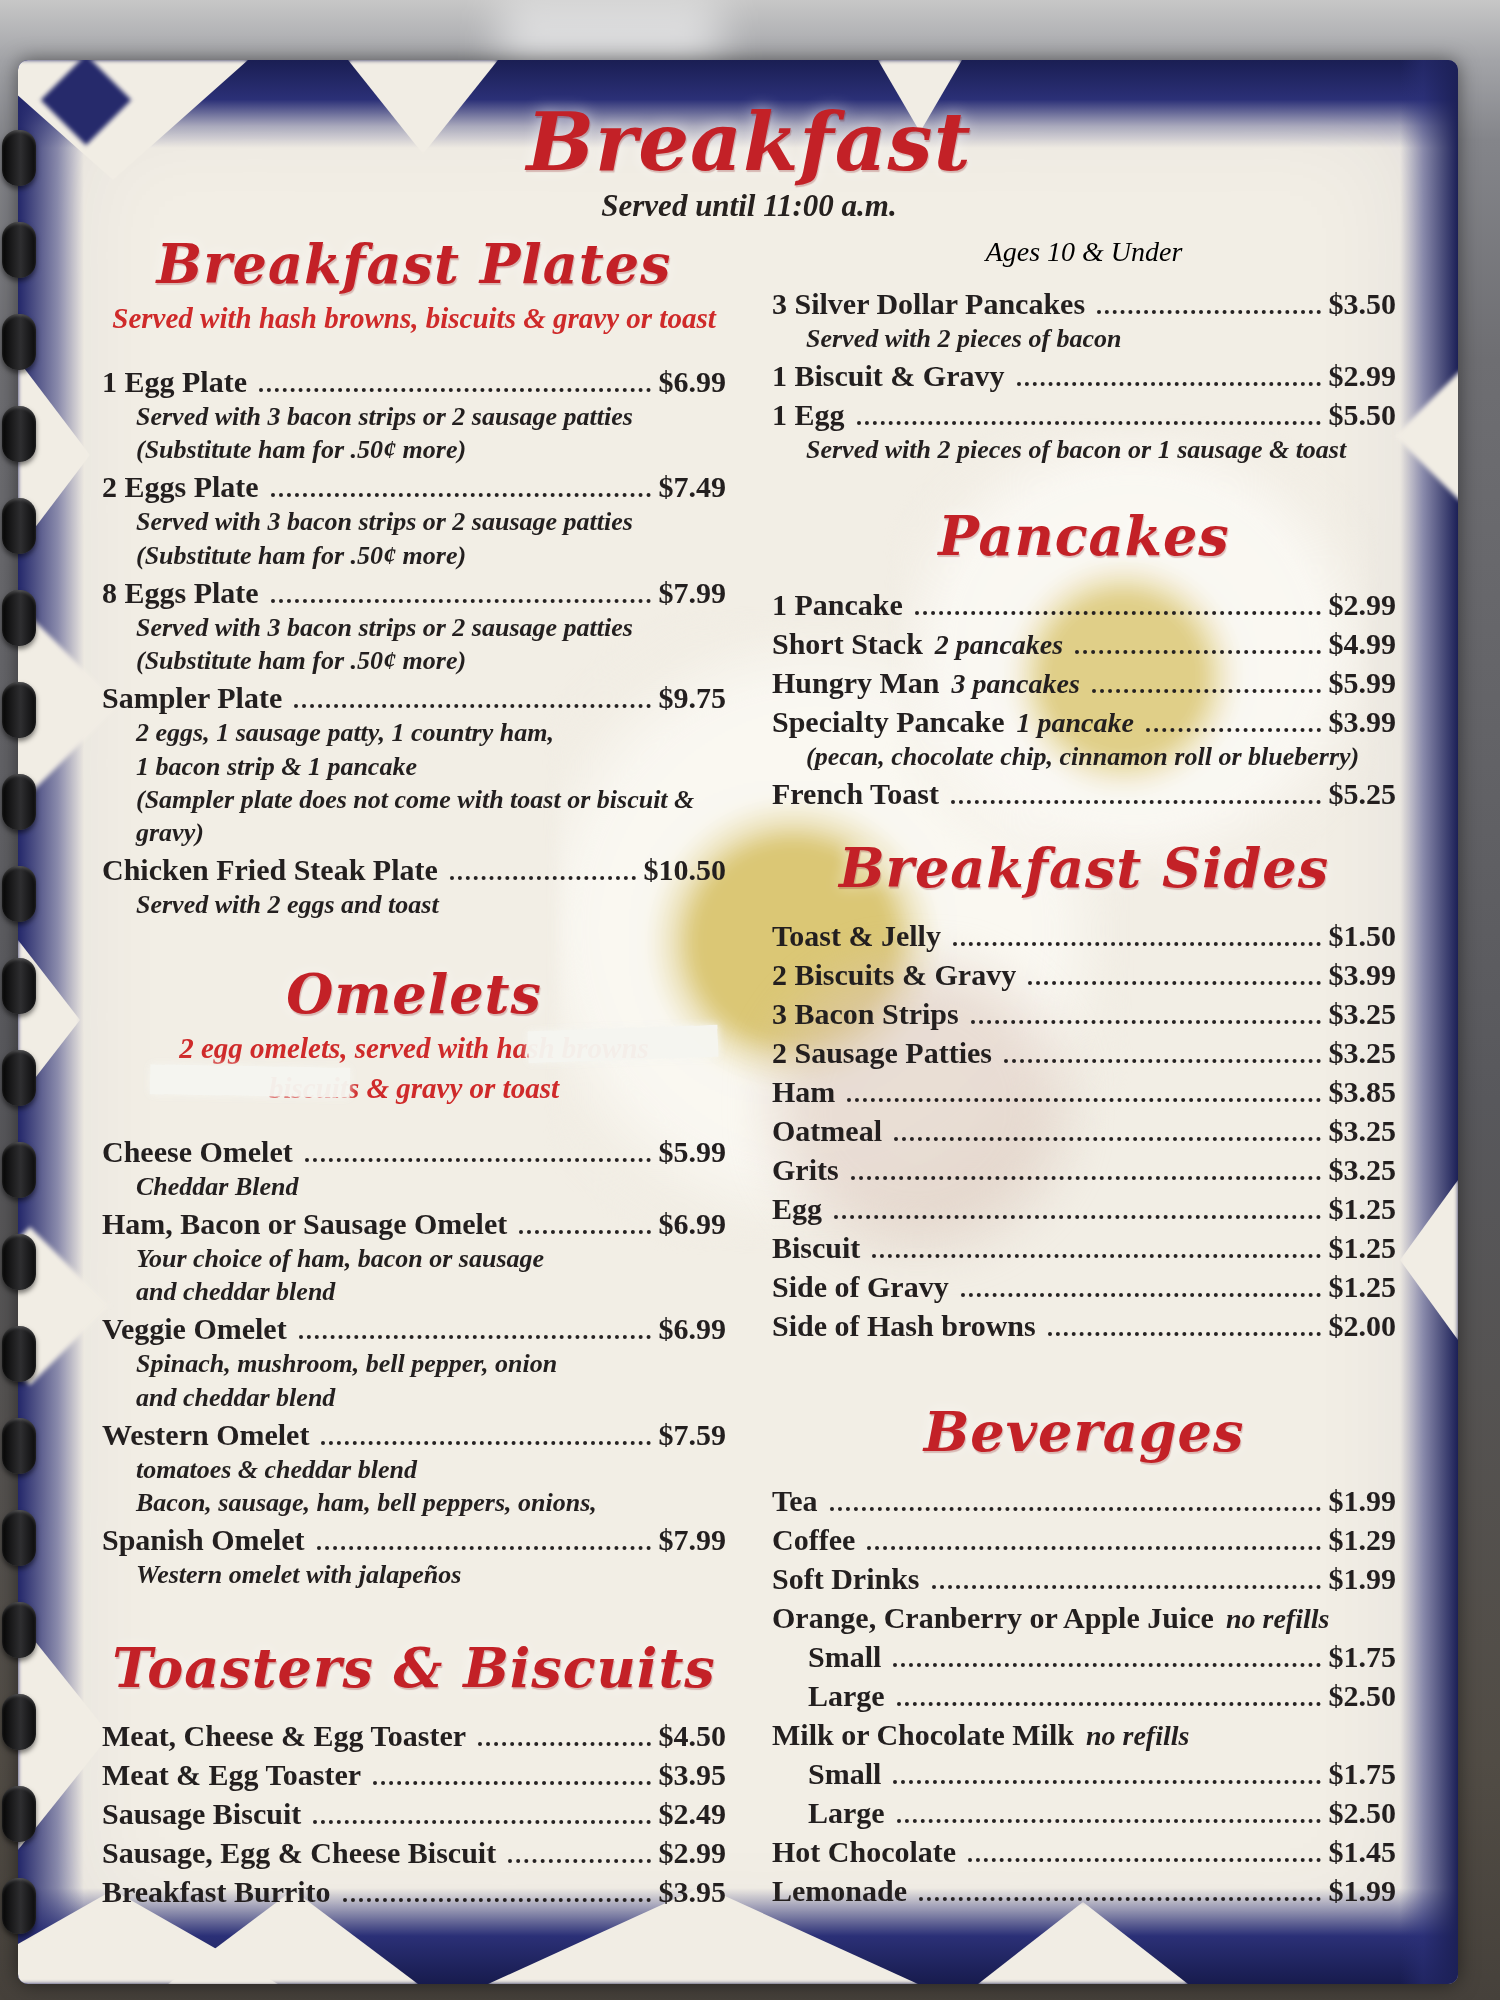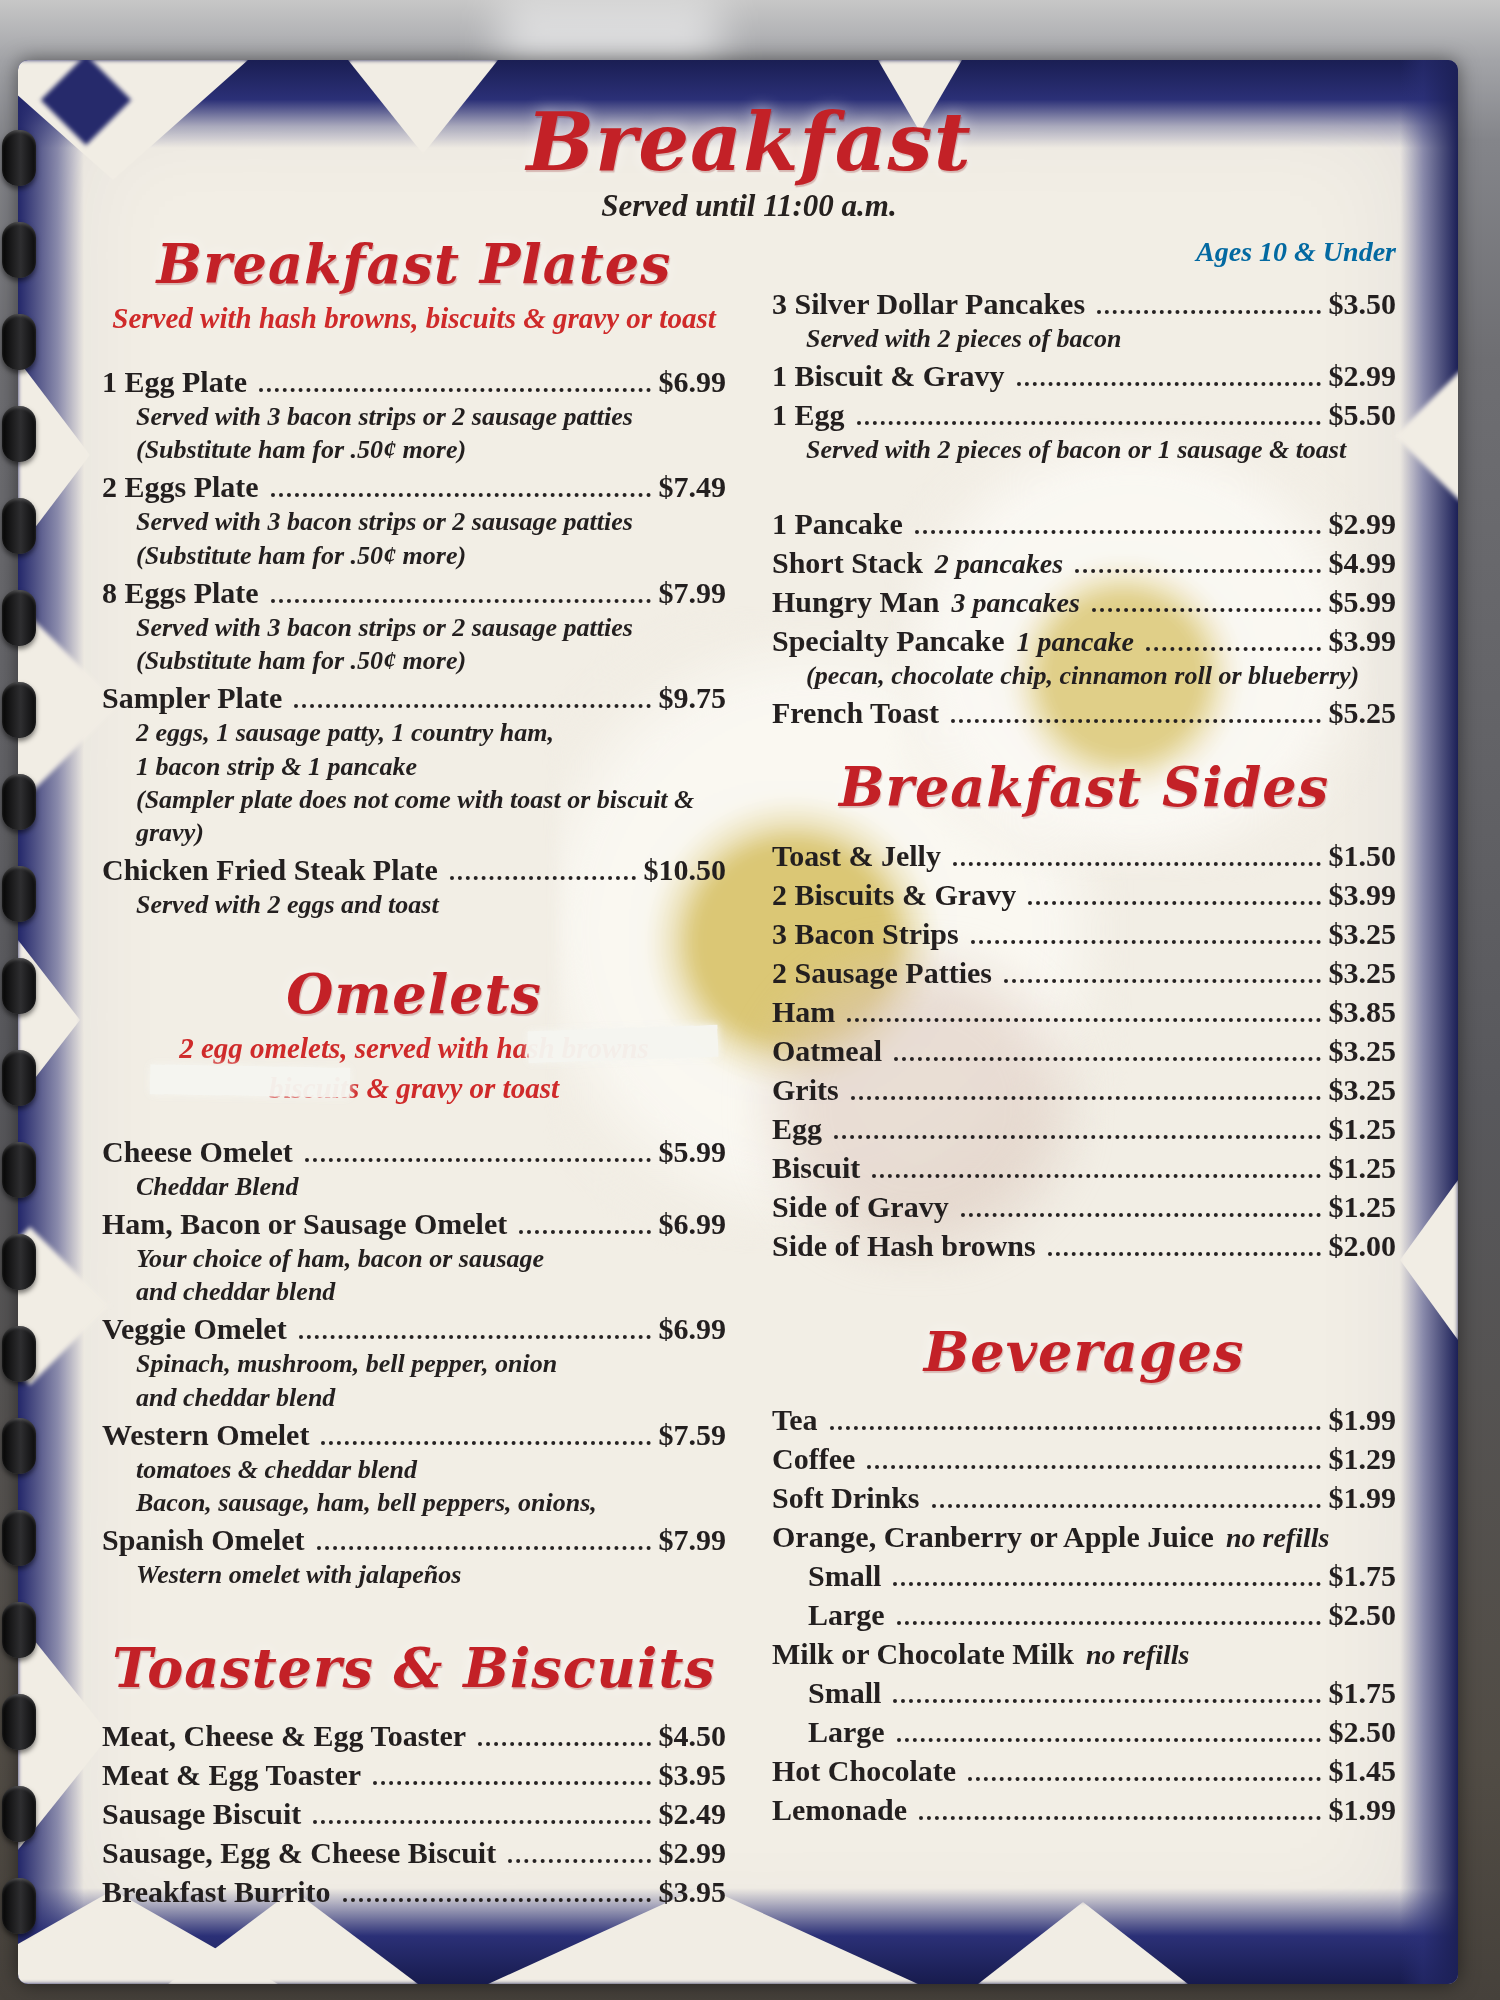--- a/index.html
+++ b/index.html
@@ -44,21 +44,21 @@
   .content{position:relative;z-index:3;padding:42px 62px 0 84px;}
   header{text-align:center;}
   .script{font-family:"DejaVu Serif",serif;font-style:italic;font-weight:bold;color:#c32127;
     text-shadow:1px 2px 1px rgba(130,20,22,.25), 0 0 16px rgba(255,255,255,.55);letter-spacing:1px;}
   h1{margin:0;font-size:80px;line-height:1.02;}
   .subtitle{margin:4px 0 0;font-size:31px;font-weight:bold;font-style:italic;color:#26211f;}
 
   .cols{display:grid;grid-template-columns:1fr 1fr;column-gap:46px;margin-top:10px;}
   h2{margin:0;font-size:54px;line-height:1.12;text-align:center;}
   .sec-note{margin:6px 0 26px;text-align:center;font-size:29px;font-weight:bold;font-style:italic;color:#cf2a2a;line-height:1.3;}
-  .sub-red{margin:2px 0 18px;text-align:right;font-size:28px;font-weight:bold;font-style:italic;color:#0369a1;}
+  .sub-red{margin:2px 0 18px;text-align:center;font-size:28px;font-weight:normal;font-style:italic;color:#000000;}
   .note-wrap{position:relative;}
   .patch{position:absolute;background:rgba(245,245,240,.97);box-shadow:0 0 8px rgba(245,245,240,.95);z-index:4;}
   .patch1{right:8px;top:-2px;width:190px;height:32px;transform:rotate(-2deg);}
   .patch2{left:48px;top:36px;width:200px;height:30px;transform:rotate(1deg);}
 
   .items{color:#231f1f;}
   .item{margin:0 0 3px;}
   .item.indent{margin-left:36px;}
   .item-line{display:flex;align-items:baseline;}
   .item-name{font-size:30px;font-weight:bold;white-space:nowrap;line-height:1.2;}
@@ -312,20 +312,21 @@
                     <span class="item-name">1 Egg</span>
                     <span class="leader"></span>
                     <span class="item-price">$5.50</span>
                   </div>
                   <div class="item-desc">Served with 2 pieces of bacon or 1 sausage &amp; toast</div>
                 </div>
               </div>
           </section>
 
           <section class="mt-pancakes">
+            <h2 class="script gap-after-h2">Pancakes</h2>
             <div class="items">
                 <div class="item">
                   <div class="item-line">
                     <span class="item-name">1 Pancake</span>
                     <span class="leader"></span>
                     <span class="item-price">$2.99</span>
                   </div>
                 </div>
                 <div class="item">
                   <div class="item-line">

